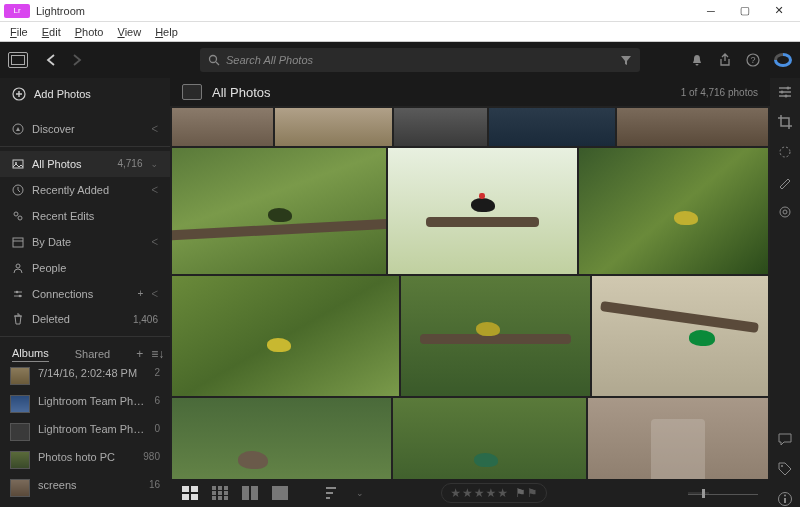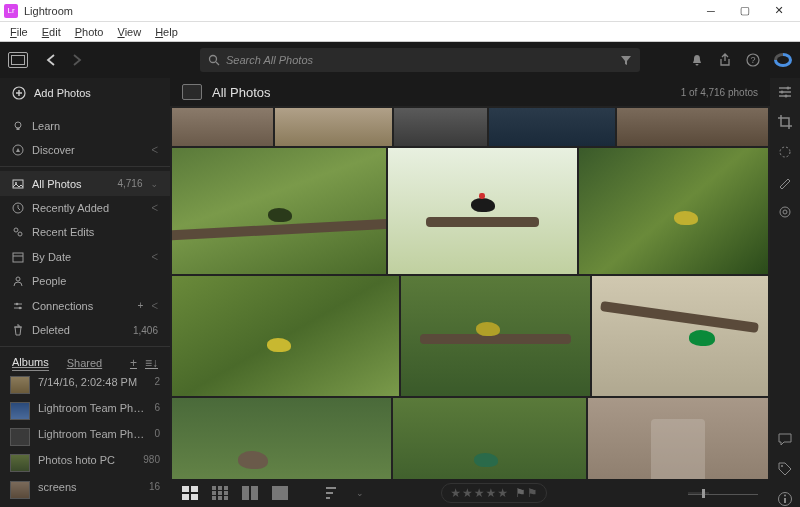--- a/index.html
+++ b/index.html
@@ -1,18 +1,18 @@
 <!DOCTYPE html>
 <html><head>
 <meta charset="utf-8">
 <style>
 * { margin:0; padding:0; box-sizing:border-box; font-family:-apple-system,Segoe UI,Arial,sans-serif; user-select:none; }
 body { width:800px; height:507px; background:#fff; overflow:hidden; font-size:11px; color:#999; }
 .titlebar { height:22px; background:#fff; display:flex; align-items:center; padding:0 4px; border-bottom:1px solid #ddd; }
-.titlebar .ico { width:14px; height:14px; background:#d946ef; border-radius:2px; margin-right:6px; display:flex; align-items:center; justify-content:center; color:#fff; font-size:8px; }
+.titlebar .ico { width:26px; height:14px; background:#d946ef; border-radius:2px; margin-right:6px; display:flex; align-items:center; justify-content:center; color:#fff; font-size:8px; }
 .titlebar .title { color:#333; font-size:11px; flex:1; }
 .titlebar .winbtn { width:34px; text-align:center; font-size:11px; color:#333; cursor:pointer; }
 .menubar { height:20px; background:#fff; display:flex; align-items:center; padding:0 4px; gap:2px; border-bottom:1px solid #ccc; }
 .menubar span { font-size:11px; color:#333; padding:1px 6px; cursor:pointer; }
 .menubar span u { text-decoration:underline; }
 .app { height:465px; background:#1a1a1a; display:flex; flex-direction:column; }
 .toolbar { height:36px; background:#1a1a1a; display:flex; align-items:center; padding:0 8px; gap:16px; }
 .icn { display:inline-flex; align-items:center; justify-content:center; }
 svg { display:block; }
 .grid-icon { width:20px; height:16px; border:1.5px solid #aaa; border-radius:2px; position:relative; }
@@ -25,21 +25,21 @@
 .cloud:after { content:''; position:absolute; inset:3px; background:#1a1a1a; border-radius:50%; }
 .body { flex:1; display:flex; overflow:hidden; }
 .sidebar { width:170px; background:#1f1f1f; display:flex; flex-direction:column; overflow-y:auto; }
 .sb-item { height:26px; display:flex; align-items:center; padding:0 12px; gap:8px; color:#b0b0b0; cursor:pointer; }
 .sb-item .lbl { flex:1; white-space:nowrap; overflow:hidden; text-overflow:ellipsis; }
 .sb-item .cnt { color:#888; font-size:10px; }
 .sb-item .chev { color:#666; font-size:9px; }
 .sb-item.sel { background:#2a2a2a; color:#e0e0e0; }
 .sb-add { height:32px; font-weight:500; color:#e0e0e0; }
 .sb-sep { height:1px; background:#333; margin:4px 0; }
-.sb-hdr { height:26px; display:flex; align-items:center; padding:0 12px; gap:18px; color:#999;text-decoration:underline; }
+.sb-hdr { height:26px; display:flex; align-items:center; padding:0 12px; gap:26px; color:#999; }
 .sb-hdr .tab { cursor:pointer; }
 .sb-hdr .tab.act { color:#e0e0e0; border-bottom:1.5px solid #888; padding-bottom:2px; }
 .sb-hdr .tools { margin-left:auto; display:flex; gap:8px; font-size:12px; color:#888; }
 .album { height:28px; display:flex; align-items:flex-start; padding:0 10px; gap:8px; cursor:pointer; }
 .album .thumb { width:20px; height:18px; background:#444; border:1px solid #555; flex-shrink:0; }
 .album .lbl { flex:1; color:#aaa; white-space:nowrap; overflow:hidden; text-overflow:ellipsis; }
 .album .cnt { color:#777; font-size:10px; }
 .main { flex:1; display:flex; flex-direction:column; background:#1a1a1a; }
 .main-hdr { height:28px; display:flex; align-items:center; padding:0 12px; gap:10px; color:#ccc; }
 .main-hdr .ticn { width:20px; height:16px; border:1px solid #777; background:#2a2a2a; border-radius:2px; }
@@ -131,27 +131,20 @@
       <div class="sb-item sb-add">
         <svg width="14" height="14" viewBox="0 0 14 14">
             <circle cx="7" cy="7" r="6" stroke="#ccc" stroke-width="1.2" fill="none"></circle>
             <path d="M7 4 v6 M4 7 h6" stroke="#ccc" stroke-width="1.4"></path>
           </svg>
         <span class="lbl">Add Photos</span>
       </div>
       <div style="height:6px"></div>
       <div class="sb-item">
         <svg width="12" height="12" viewBox="0 0 12 12">
-            <circle cx="6" cy="5" r="3" stroke="#999" fill="none"></circle>
-            <rect x="4.5" y="8" width="3" height="2" fill="#999"></rect>
-          </svg>
-        <span class="lbl">Learn</span>
-      </div>
-      <div class="sb-item">
-        <svg width="12" height="12" viewBox="0 0 12 12">
             <circle cx="6" cy="6" r="5" stroke="#999" fill="none"></circle>
             <path d="M4 8 L6 4 L8 8 Z" fill="#999"></path>
           </svg>
         <span class="lbl">Discover</span>
         <span class="chev">ᐸ</span>
       </div>
       <div class="sb-sep"></div>
 
       <div class="sb-item sel">
         <svg width="12" height="12" viewBox="0 0 12 12">

